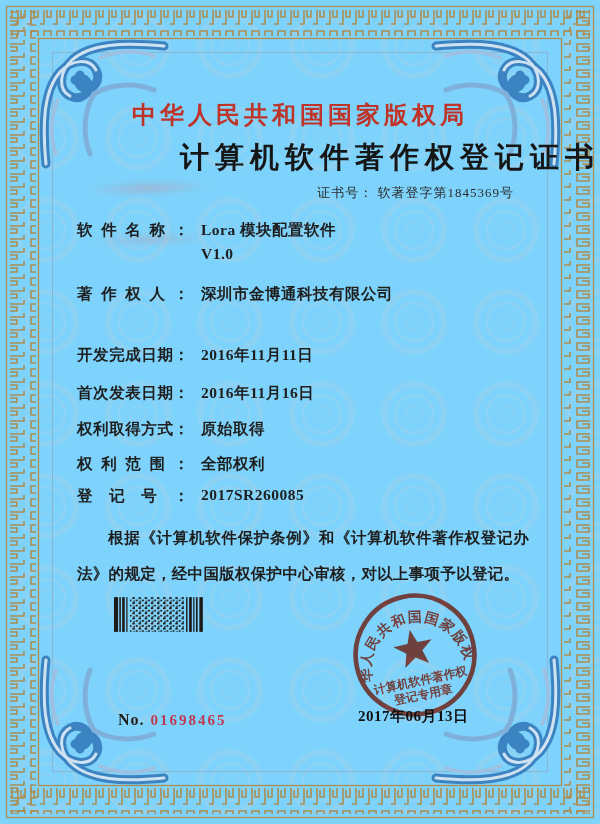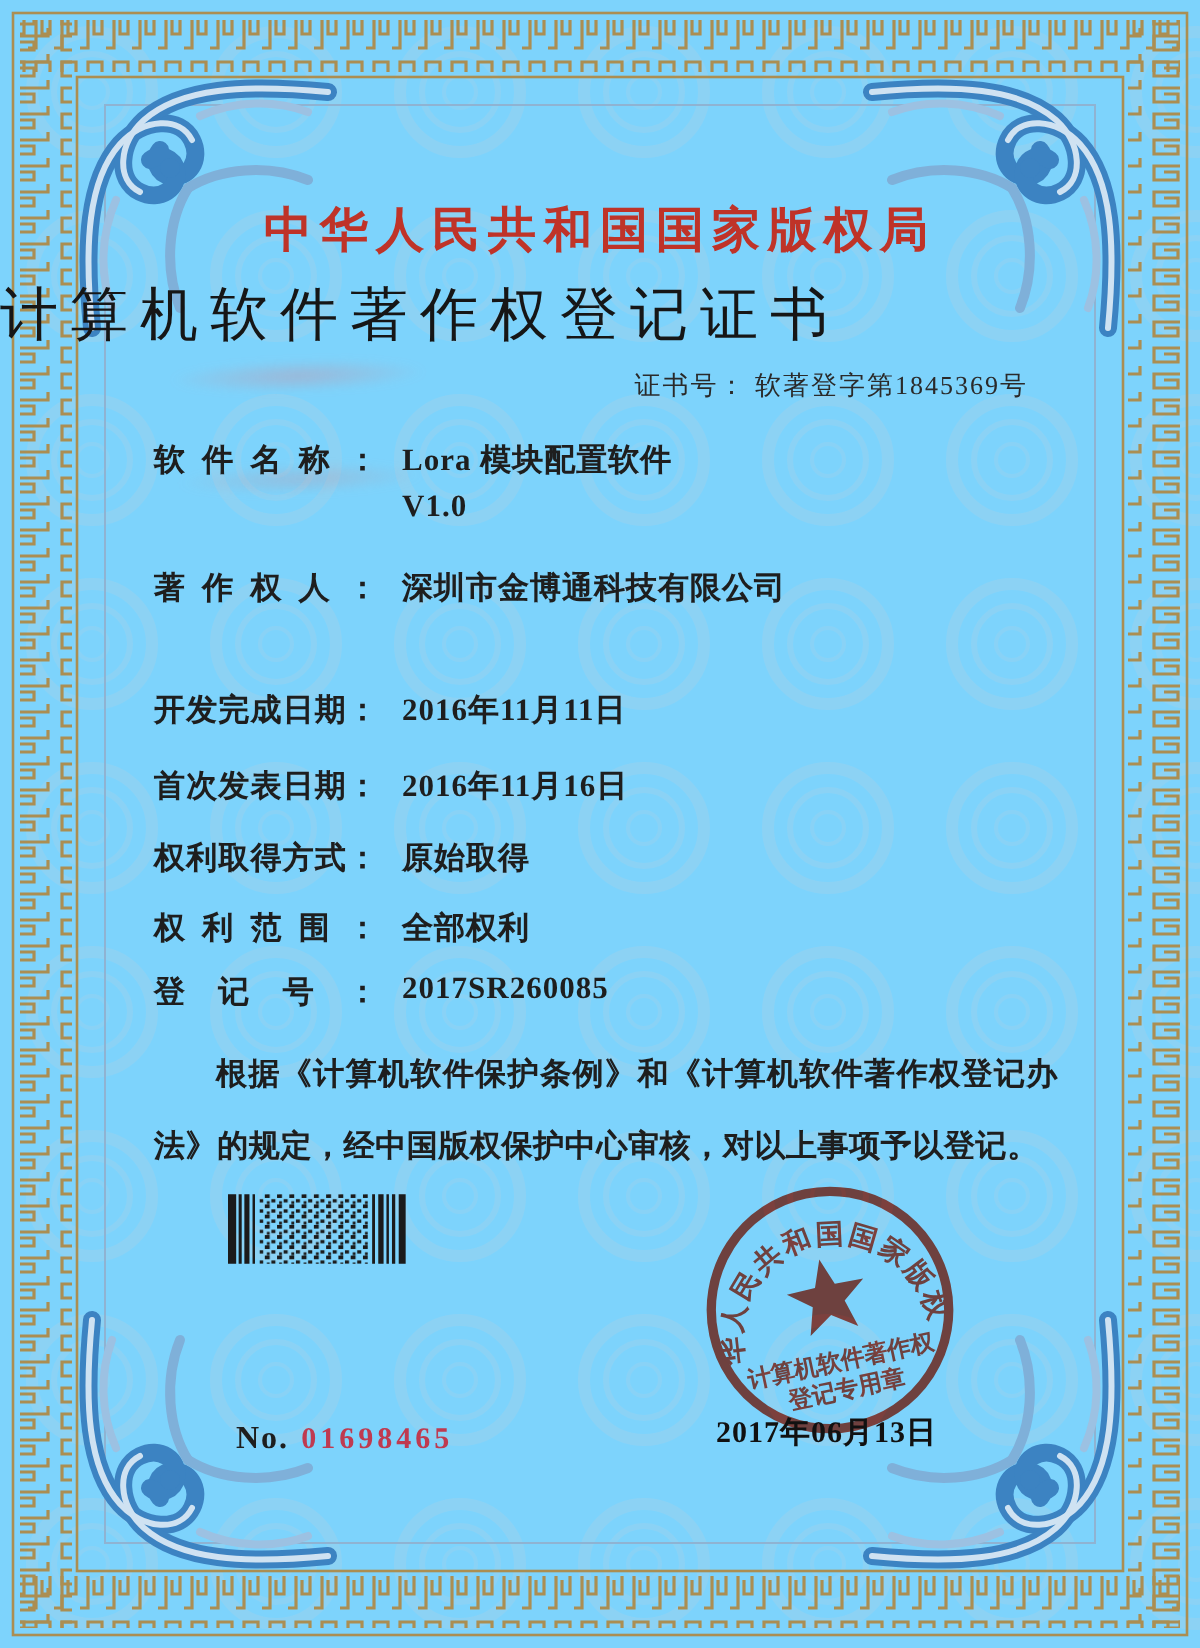--- a/index.html
+++ b/index.html
@@ -10,22 +10,22 @@
     color:#1e1e1e;
   }
   svg.layer{position:absolute;left:0;top:0;}
   .abs{position:absolute;}
   
   .issuer{
     left:0;top:99px;width:600px;text-align:center;
     font-size:24px;font-weight:bold;letter-spacing:4px;color:#bf3328;
   }
   .main-title{
-    left:0;top:138px;width:600px;text-align:left;
-    font-size:29px;font-weight:normal;letter-spacing:6px;color:#161616;
+    left:0;top:138px;width:600px;text-align:right;
+    font-size:29px;font-weight:bold;letter-spacing:6px;color:#161616;
   }
   .certno{
     right:86px;top:184px;font-size:13px;letter-spacing:1px;color:#2a2a2a;font-weight:normal;
   }
   
   .row{position:absolute;left:77px;width:460px;display:flex;font-size:15.5px;font-weight:bold;}
   .flabel{width:112px;flex:0 0 112px;text-align:justify;text-align-last:justify;}
   .fvalue{margin-left:12px;letter-spacing:0.5px;white-space:nowrap;}
   
   .statement{

